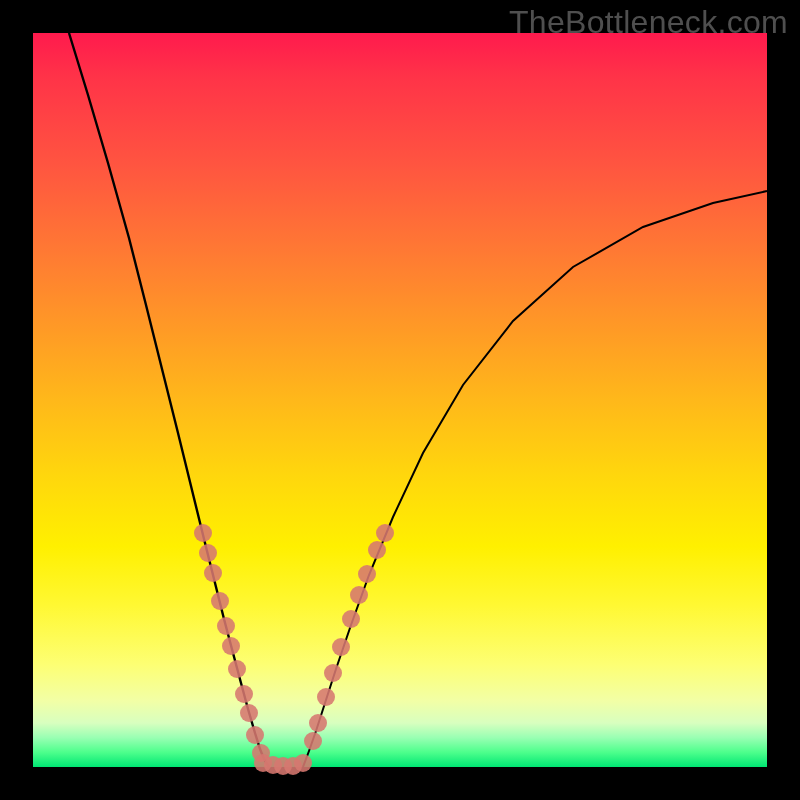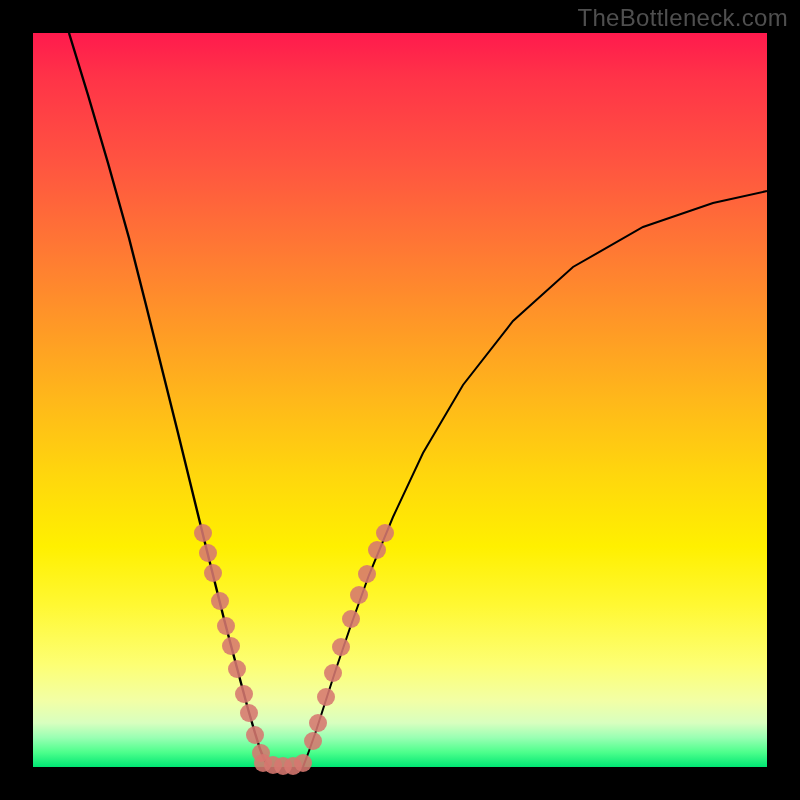--- a/index.html
+++ b/index.html
@@ -41,21 +41,21 @@
       #d8ffbf 94%,
       #99ffb3 96%,
       #4dff8c 98%,
       #00e673 100%);
   }
   .watermark {
     position: absolute;
     top: 4px;
     right: 12px;
     color: #4f4f4f;
-    font-size: 24px;
+    font-size: 32px;
     letter-spacing: 0.3px;
     user-select: none;
   }
   svg.curves {
     position: absolute;
     left: 33px;
     top: 33px;
     width: 734px;
     height: 734px;
     overflow: visible;

